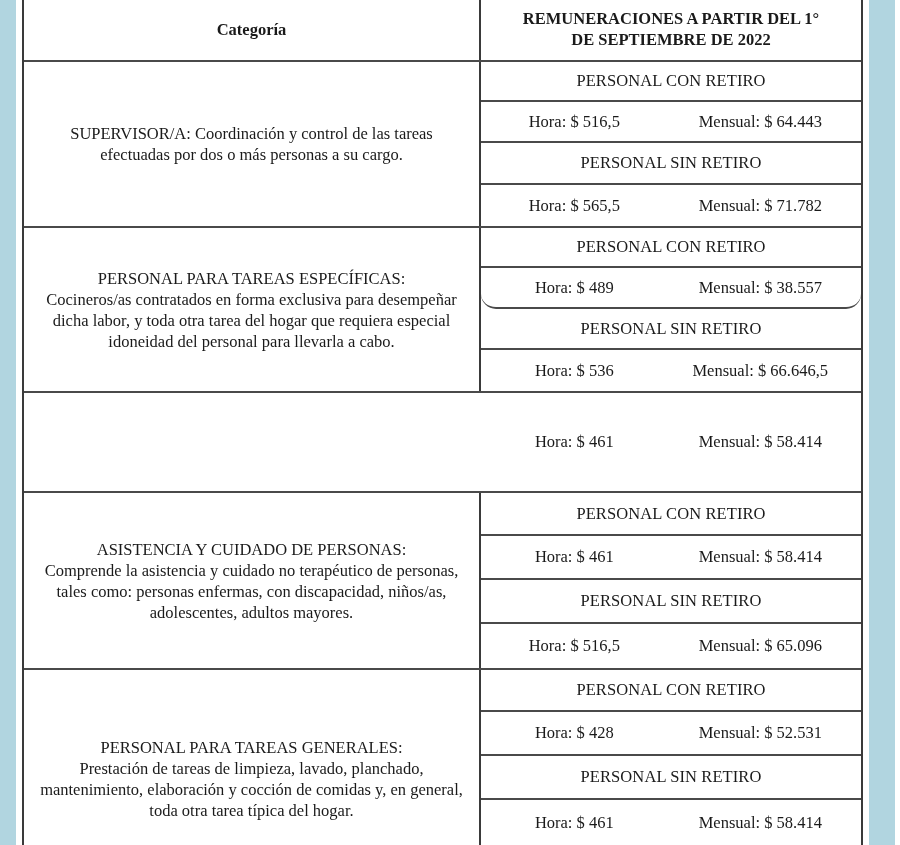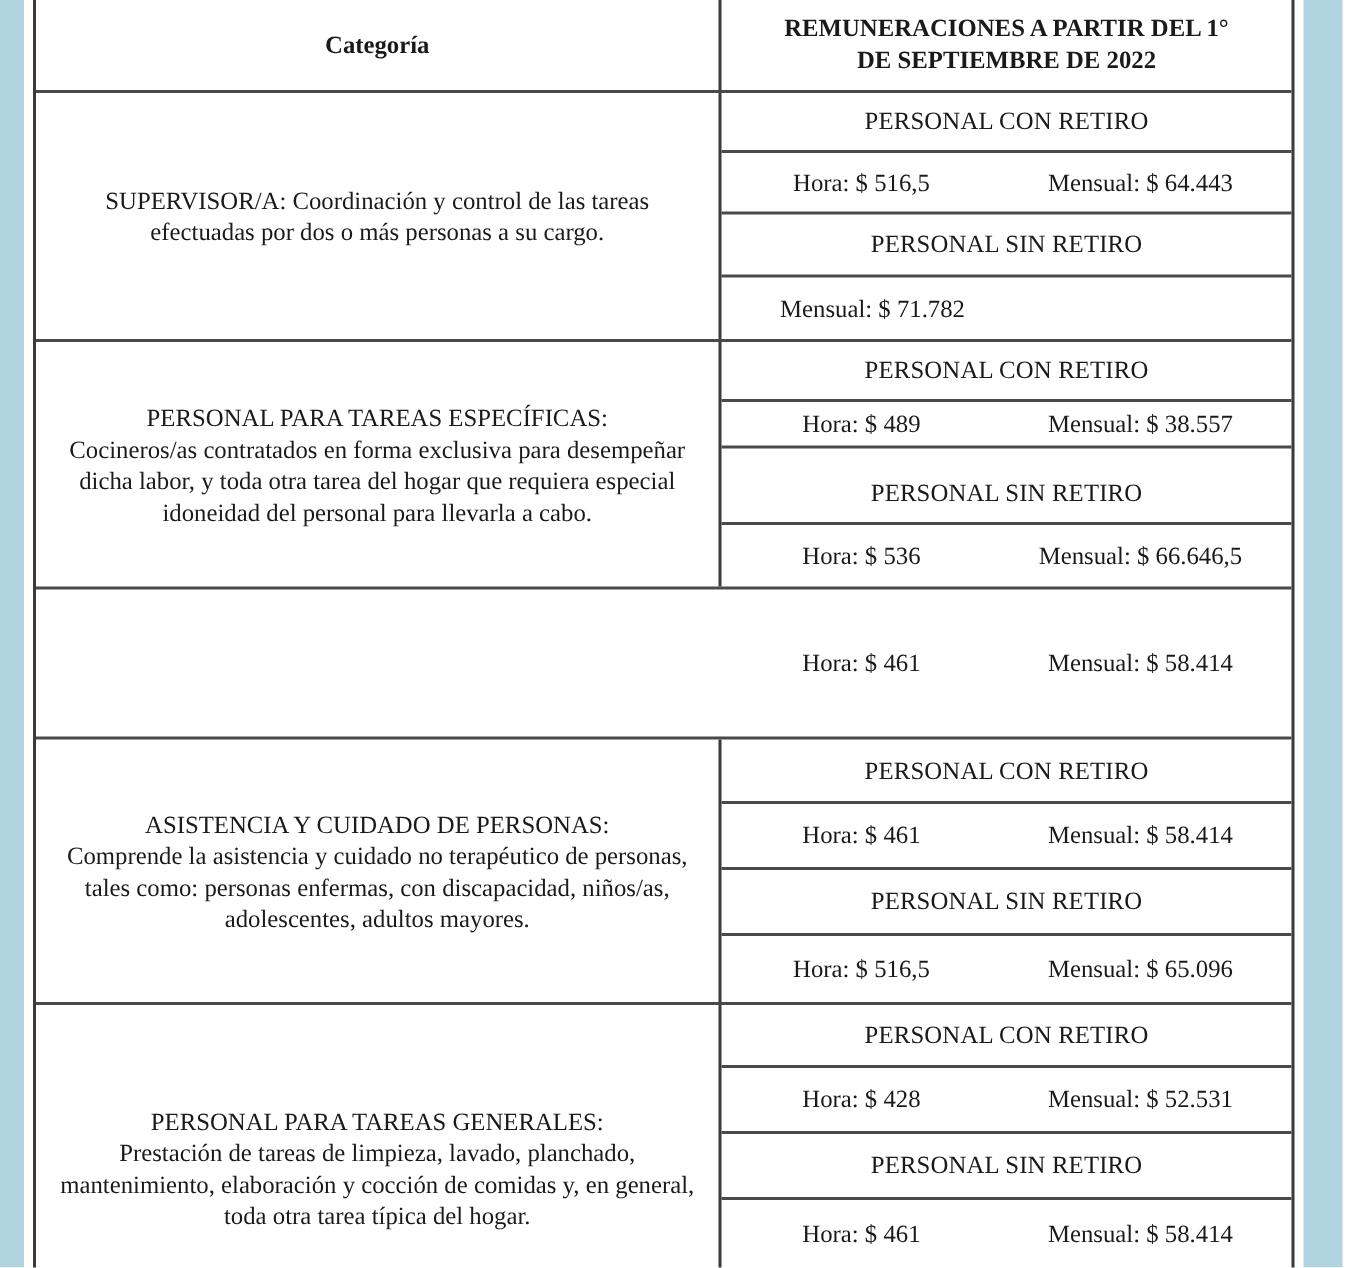--- a/index.html
+++ b/index.html
@@ -71,38 +71,39 @@
           <div class="vals">
             <span class="hora">Hora: $ 516,5</span>
             <span class="mensual">Mensual: $ 64.443</span>
           </div>
         </div>
       <div class="sub" style="top:81px; height:42px;">
           <span class="sub-title">PERSONAL SIN RETIRO</span>
         </div>
       <div class="sub last" style="top:123px; height:41px;">
           <div class="vals">
+            <span class="hora">Hora: $ 565,5</span>
             <span class="mensual">Mensual: $ 71.782</span>
           </div>
         </div>
     </div>
   </div>
 
   <div class="row" style="top:230px; height:165px;">
     <div class="cat">
       <div>
           <div class="b">PERSONAL PARA TAREAS ESPECÍFICAS:</div>
           <div>Cocineros/as contratados en forma exclusiva para desempeñar dicha labor, y toda otra tarea del hogar que requiera especial idoneidad del personal para llevarla a cabo.</div>
         </div>
     </div>
     <div class="pay">
       <div class="sub" style="top:0; height:40px;">
           <span class="sub-title">PERSONAL CON RETIRO</span>
         </div>
-      <div class="sub" style="top:40px; height:31px;">
+      <div class="sub" style="top:40px; height:41px;border-radius:15px;">
           <div class="vals">
             <span class="hora">Hora: $ 489</span>
             <span class="mensual">Mensual: $ 38.557</span>
           </div>
         </div>
       <div class="sub" style="top:81px; height:41px;">
           <span class="sub-title">PERSONAL SIN RETIRO</span>
         </div>
       <div class="sub last" style="top:122px; height:41px;">
           <div class="vals">

